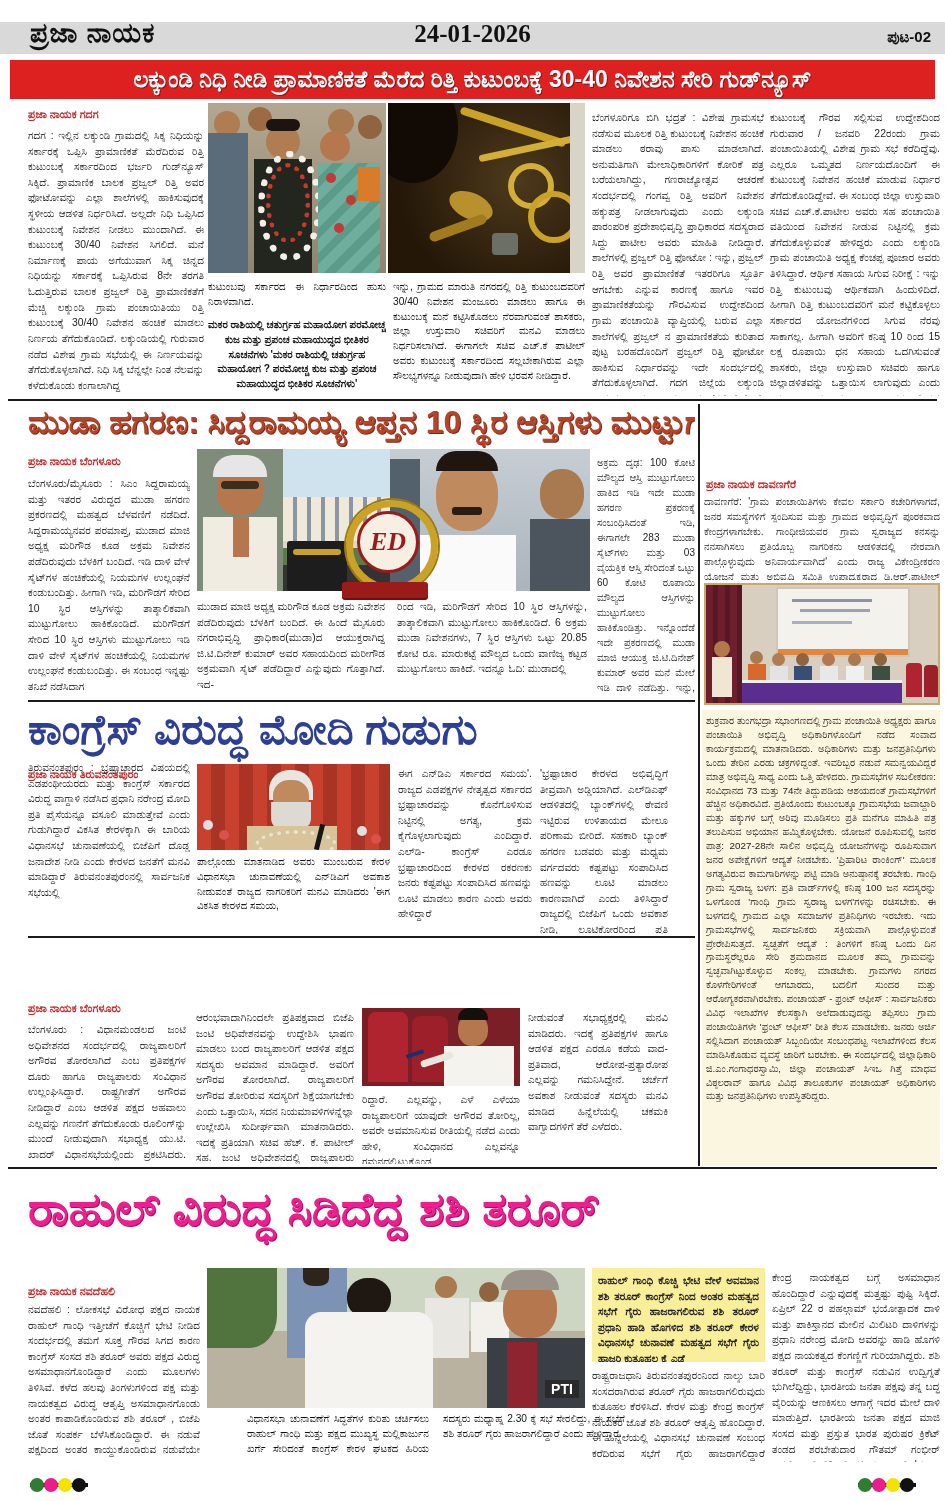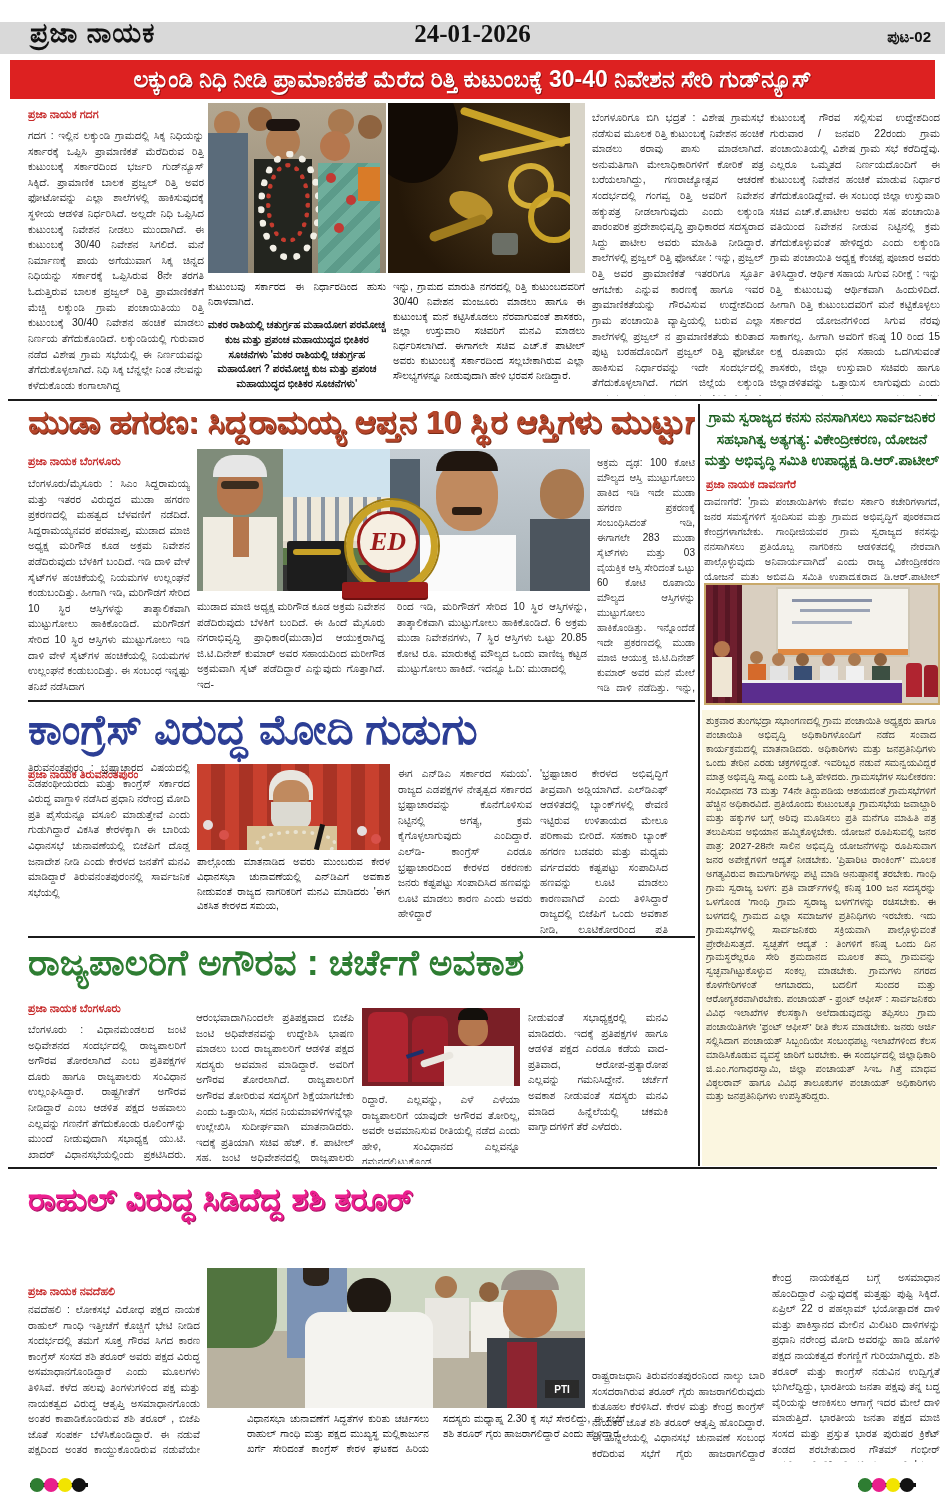--- a/index.html
+++ b/index.html
@@ -23,21 +23,21 @@
   .ph div{position:absolute;}
   .h-muda{position:absolute;left:28px;top:404px;width:667px;height:46px;overflow:hidden;
           font-size:32px;font-weight:bold;color:#b5452a;white-space:nowrap;text-shadow:1px 1px 0 #7a2b17;}
   .h-gram{position:absolute;left:704px;top:407px;width:236px;height:66px;overflow:hidden;text-align:center;
           font-size:14px;line-height:1.55;font-weight:bold;color:#1c5e20;}
   .h-modi{position:absolute;left:28px;top:706px;width:667px;height:58px;overflow:hidden;
           font-size:42px;font-weight:bold;color:#2c3e95;white-space:nowrap;}
   .h-gov{position:absolute;left:28px;top:942px;width:667px;height:52px;overflow:hidden;
          font-size:36px;font-weight:bold;color:#2e7d32;white-space:nowrap;}
   .h-tharoor{position:absolute;left:28px;top:1182px;width:900px;height:76px;overflow:hidden;
-         font-size:31px;font-weight:bold;color:#ec1f8f;white-space:nowrap;text-shadow:1px 1px 0 #a3125f;}
+         font-size:46px;font-weight:bold;color:#ec1f8f;white-space:nowrap;text-shadow:1px 1px 0 #a3125f;}
   .ybox{position:absolute;left:592px;top:1268px;width:173px;height:94px;background:#f9ee9a;
         font-size:10.4px;font-weight:bold;line-height:1.5;color:#222;padding:5px 6px;box-sizing:border-box;overflow:hidden;text-align:justify;}
   .marks{position:absolute;width:58px;height:14px;}
   .marks .bar{position:absolute;left:0;top:5px;width:58px;height:4px;background:#111;}
   .marks .d{position:absolute;top:0;width:14px;height:14px;border-radius:50%;}
   .emblem{position:absolute;left:338px;top:498px;width:98px;height:108px;z-index:5;}
   .emblem .wreath{position:absolute;left:8px;top:2px;width:78px;height:78px;border-radius:50%;
                   border:7px solid #c9a227;box-shadow:0 0 0 2px #9c7a12;}
   .emblem .inner{position:absolute;left:19px;top:13px;width:56px;height:56px;border-radius:50%;
                  background:#f6efe2;border:3px solid #9b1b1b;display:flex;align-items:center;justify-content:center;}
@@ -135,21 +135,20 @@
         <span class="ed">ED</span>
       </div>
     <div class="ribbon"></div>
   </div>
 
   <div class="bt" style="left:197px;top:599px;width:188px;height:96px;">ಮುಡಾದ ಮಾಜಿ ಅಧ್ಯಕ್ಷ ಮರಿಗೌಡ ಕೂಡ ಅಕ್ರಮ ನಿವೇಶನ ಪಡೆದಿರುವುದು ಬೆಳಕಿಗೆ ಬಂದಿದೆ. ಈ ಹಿಂದೆ ಮೈಸೂರು ನಗರಾಭಿವೃದ್ಧಿ ಪ್ರಾಧಿಕಾರ(ಮುಡಾ)ದ ಆಯುಕ್ತರಾಗಿದ್ದ ಜಿ.ಟಿ.ದಿನೇಶ್ ಕುಮಾರ್ ಅವರ ಸಹಾಯದಿಂದ ಮರೀಗೌಡ ಅಕ್ರಮವಾಗಿ ಸೈಟ್ ಪಡೆದಿದ್ದಾರೆ ಎನ್ನುವುದು ಗೊತ್ತಾಗಿದೆ. ಇದ-</div>
   <div class="bt" style="left:397px;top:599px;width:190px;height:96px;">ರಿಂದ ಇಡಿ, ಮರಿಗೌಡಗೆ ಸೇರಿದ 10 ಸ್ಥಿರ ಆಸ್ತಿಗಳನ್ನು, ತಾತ್ಕಾಲಿಕವಾಗಿ ಮುಟ್ಟುಗೋಲು ಹಾಕಿಕೊಂಡಿದೆ. 6 ಅಕ್ರಮ ಮುಡಾ ನಿವೇಶನಗಳು, 7 ಸ್ಥಿರ ಆಸ್ತಿಗಳು ಒಟ್ಟು 20.85 ಕೋಟಿ ರೂ. ಮಾರುಕಟ್ಟೆ ಮೌಲ್ಯದ ಒಂದು ವಾಣಿಜ್ಯ ಕಟ್ಟಡ ಮುಟ್ಟುಗೋಲು ಹಾಕಿದೆ. ಇದನ್ನೂ ಓದಿ: ಮುಡಾದಲ್ಲಿ</div>
   <div class="bt" style="left:597px;top:455px;width:98px;height:240px;font-size:10px;">ಅಕ್ರಮ ದೃಢ: 100 ಕೋಟಿ ಮೌಲ್ಯದ ಆಸ್ತಿ ಮುಟ್ಟುಗೋಲು ಹಾಕಿದ ಇಡಿ ಇದೇ ಮುಡಾ ಹಗರಣ ಪ್ರಕರಣಕ್ಕೆ ಸಂಬಂಧಿಸಿದಂತೆ ಇಡಿ, ಈಗಾಗಲೇ 283 ಮುಡಾ ಸೈಟ್‌ಗಳು ಮತ್ತು 03 ವೈಯಕ್ತಿಕ ಆಸ್ತಿ ಸೇರಿದಂತೆ ಒಟ್ಟು 60 ಕೋಟಿ ರೂಪಾಯಿ ಮೌಲ್ಯದ ಆಸ್ತಿಗಳನ್ನು ಮುಟ್ಟುಗೋಲು ಹಾಕಿಕೊಂಡಿತ್ತು. ಇನ್ನೊಂದೆಡೆ ಇದೇ ಪ್ರಕರಣದಲ್ಲಿ ಮುಡಾ ಮಾಜಿ ಆಯುಕ್ತ ಜಿ.ಟಿ.ದಿನೇಶ್ ಕುಮಾರ್ ಅವರ ಮನೆ ಮೇಲೆ ಇಡಿ ದಾಳಿ ನಡೆದಿತ್ತು. ಇನ್ನು, ಸಿದ್ದರಾಮಯ್ಯ ಅವರ ಪತ್ನಿ ವೈಟ್ಫೀಲ್ಡ್ ನಿವೇಶನ ಜಮೀನು ವಾಪಸ್ ಕೊಟ್ಟಿರುವ ಹಿನ್ನೆಲೆಯಲ್ಲಿ ಲೋಕಾಯುಕ್ತ ಸಡಿಲಿಕೆಯ ಪ್ರಶ್ನೆ ಸ್ವಯಂಪ್ರೇರಿತ ಪ್ರಕರಣ ಮುಂದುವರಿಯಲಿದೆ ಎಂದು ಇಡಿ ಮೂಲಗಳು ಹೇಳಿವೆ. ಒಟ್ಟಾರೆ ಚುನಾವಣೆ ಹೊಸ್ತಿಲಲ್ಲಿ ಮುಡಾ ಪ್ರಕರಣ ಮತ್ತೆ ಸದ್ದು ಮಾಡುತ್ತಿದ್ದು ಜನವರಿ 28ಕ್ಕೆ ಆದೇಶ ಕಾಯ್ದಿರಿಸಿದೆ.</div>
 
   <div class="rule-v" style="left:698px;top:404px;height:762px;"></div>
-  <div class="h-gram">ಗ್ರಾಮ ಸ್ವರಾಜ್ಯದ ಕನಸು ನನಸಾಗಿಸಲು ಸಾರ್ವಜನಿಕರ ಸಹಭಾಗಿತ್ವ ಅತ್ಯಗತ್ಯ: ವಿಕೇಂದ್ರೀಕರಣ, ಯೋಜನೆ ಮತ್ತು ಅಭಿವೃದ್ಧಿ ಸಮಿತಿ ಉಪಾಧ್ಯಕ್ಷ ಡಿ.ಆರ್.ಪಾಟೀಲ್</div>
   <div class="byline" style="left:706px;top:478px;">ಪ್ರಜಾ ನಾಯಕ ದಾವಣಗೆರೆ</div>
   <div class="bt" style="left:704px;top:494px;width:236px;height:86px;font-size:10px;">ದಾವಣಗೆರೆ: 'ಗ್ರಾಮ ಪಂಚಾಯಿತಿಗಳು ಕೇವಲ ಸರ್ಕಾರಿ ಕಚೇರಿಗಳಾಗದೆ, ಜನರ ಸಮಸ್ಯೆಗಳಿಗೆ ಸ್ಪಂದಿಸುವ ಮತ್ತು ಗ್ರಾಮದ ಅಭಿವೃದ್ಧಿಗೆ ಪೂರಕವಾದ ಕೇಂದ್ರಗಳಾಗಬೇಕು. ಗಾಂಧೀಜಿಯವರ ಗ್ರಾಮ ಸ್ವರಾಜ್ಯದ ಕನಸನ್ನು ನನಸಾಗಿಸಲು ಪ್ರತಿಯೊಬ್ಬ ನಾಗರಿಕನು ಆಡಳಿತದಲ್ಲಿ ನೇರವಾಗಿ ಪಾಲ್ಗೊಳ್ಳುವುದು ಅನಿವಾರ್ಯವಾಗಿದೆ' ಎಂದು ರಾಜ್ಯ ವಿಕೇಂದ್ರೀಕರಣ ಯೋಜನೆ ಮತ್ತು ಅಭಿವೃದ್ಧಿ ಸಮಿತಿ ಉಪಾಧ್ಯಕ್ಷರಾದ ಡಿ.ಆರ್.ಪಾಟೀಲ್ ಅಭಿಪ್ರಾಯಪಟ್ಟರು.</div>
 
   <div class="ph" style="left:704px;top:583px;width:236px;height:122px;background:#d9cfc0;border:2px solid #c9a96a;box-sizing:border-box;">
     <div style="left:0;top:0;width:36px;height:118px;background:repeating-linear-gradient(90deg,#6e1f2e 0 7px,#571724 7px 12px);"></div>
     <div style="left:72px;top:4px;width:130px;height:66px;background:#f4f2ec;box-shadow:0 0 0 2px #cfc7b5;">
       <div style="left:14px;top:10px;width:80px;height:3px;background:#8a93a8;"></div>
       <div style="left:22px;top:20px;width:70px;height:3px;background:#9aa3b5;"></div>
       <div style="left:14px;top:32px;width:60px;height:3px;background:#a8b0bf;"></div>
       <div style="left:0;bottom:0;width:130px;height:6px;background:#e08840;"></div>
@@ -194,21 +193,20 @@
     <div style="left:160px;top:62px;width:10px;height:10px;border-radius:50%;background:#e4dede;"></div>
     <div style="left:174px;top:70px;width:10px;height:10px;border-radius:50%;background:#d8514a;"></div>
   </div>
   <div class="cap" style="left:197px;top:855px;width:193px;height:80px;">ಪಾಲ್ಗೊಂಡು ಮಾತನಾಡಿದ ಅವರು ಮುಂಬರುವ ಕೇರಳ ವಿಧಾನಸಭಾ ಚುನಾವಣೆಯಲ್ಲಿ ಎನ್‌ಡಿಎಗೆ ಅವಕಾಶ ನೀಡುವಂತೆ ರಾಜ್ಯದ ನಾಗರಿಕರಿಗೆ ಮನವಿ ಮಾಡಿದರು 'ಈಗ ವಿಕಸಿತ ಕೇರಳದ ಸಮಯ,</div>
 
   <div class="bt" style="left:398px;top:766px;width:134px;height:168px;">ಈಗ ಎನ್‌ಡಿಎ ಸರ್ಕಾರದ ಸಮಯ'. ರಾಜ್ಯದ ಎಡಪಕ್ಷಗಳ ನೇತೃತ್ವದ ಸರ್ಕಾರದ ಭ್ರಷ್ಟಾಚಾರವನ್ನು ಕೊನೆಗೊಳಿಸುವ ನಿಟ್ಟಿನಲ್ಲಿ ಅಗತ್ಯ, ಕ್ರಮ ಕೈಗೊಳ್ಳಲಾಗುವುದು ಎಂದಿದ್ದಾರೆ. ಎಲ್‌ಡಿ- ಕಾಂಗ್ರೆಸ್ ಎರಡೂ ಭ್ರಷ್ಟಾಚಾರದಿಂದ ಕೇರಳದ ರಕರಣಕು ಜನರು ಕಷ್ಟಪಟ್ಟು ಸಂಪಾದಿಸಿದ ಹಣವನ್ನು ಲೂಟಿ ಮಾಡಲು ಕಾರಣ ಎಂದು ಅವರು ಹೇಳಿದ್ದಾರೆ</div>
   <div class="bt" style="left:540px;top:766px;width:128px;height:168px;">'ಭ್ರಷ್ಟಾಚಾರ ಕೇರಳದ ಅಭಿವೃದ್ಧಿಗೆ ತೀವ್ರವಾಗಿ ಅಡ್ಡಿಯಾಗಿದೆ. ಎಲ್‌ಡಿಎಫ್ ಆಡಳಿತದಲ್ಲಿ ಬ್ಯಾಂಕ್‌ಗಳಲ್ಲಿ ಠೇವಣಿ ಇಟ್ಟಿರುವ ಉಳಿತಾಯದ ಮೇಲೂ ಪರಿಣಾಮ ಬೀರಿದೆ. ಸಹಕಾರಿ ಬ್ಯಾಂಕ್ ಹಗರಣ ಬಡವರು ಮತ್ತು ಮಧ್ಯಮ ವರ್ಗದವರು ಕಷ್ಟಪಟ್ಟು ಸಂಪಾದಿಸಿದ ಹಣವನ್ನು ಲೂಟಿ ಮಾಡಲು ಕಾರಣವಾಗಿದೆ ಎಂದು ತಿಳಿಸಿದ್ದಾರೆ ರಾಜ್ಯದಲ್ಲಿ ಬಿಜೆಪಿಗೆ ಒಂದು ಅವಕಾಶ ನೀಡಿ, ಲೂಟಿಕೋರರಿಂದ ಪ್ರತಿ ರೂಪಾಯಿಯನ್ನು ಹಿಂದಕ್ಕೆ ಪಡೆಯುವುದನ್ನು ನಾವು ಖಚಿತಪಡಿಸಿಕೊಳ್ಳುತ್ತೇವೆ' ಎಂದು ತಿಳಿಸಿದ್ದಾರೆ</div>
 
   <div class="rule-h" style="left:28px;top:936px;width:667px;"></div>
 
-  <div class="h-gov">ರಾಜ್ಯಪಾಲರಿಗೆ ಅಗೌರವ : ಚರ್ಚೆಗೆ ಅವಕಾಶ</div>
   <div class="byline" style="left:28px;top:1002px;">ಪ್ರಜಾ ನಾಯಕ ಬೆಂಗಳೂರು</div>
   <div class="bt" style="left:28px;top:1022px;width:158px;height:142px;">ಬೆಂಗಳೂರು : ವಿಧಾನಮಂಡಲದ ಜಂಟಿ ಅಧಿವೇಶನದ ಸಂದರ್ಭದಲ್ಲಿ ರಾಜ್ಯಪಾಲರಿಗೆ ಅಗೌರವ ತೋರಲಾಗಿದೆ ಎಂಬ ಪ್ರತಿಪಕ್ಷಗಳ ದೂರು ಹಾಗೂ ರಾಜ್ಯಪಾಲರು ಸಂವಿಧಾನ ಉಲ್ಲಂಘಿಸಿದ್ದಾರೆ. ರಾಷ್ಟ್ರಗೀತೆಗೆ ಅಗೌರವ ನೀಡಿದ್ದಾರೆ ಎಂಬ ಆಡಳಿತ ಪಕ್ಷದ ಅಹವಾಲು ಎಲ್ಲವನ್ನು ಗಣನೆಗೆ ತೆಗೆದುಕೊಂಡು ರೂಲಿಂಗ್‌ನ್ನು ಮುಂದೆ ನೀಡುವುದಾಗಿ ಸಭಾಧ್ಯಕ್ಷ ಯು.ಟಿ. ಖಾದರ್ ವಿಧಾನಸಭೆಯಲ್ಲಿಂದು ಪ್ರಕಟಿಸಿದರು. ಇಂದು ಬೆಳಗ್ಗೆ ಸದನ</div>
   <div class="bt" style="left:196px;top:1010px;width:158px;height:154px;">ಆರಂಭವಾದಾಗಿನಿಂದಲೇ ಪ್ರತಿಪಕ್ಷವಾದ ಬಿಜೆಪಿ ಜಂಟಿ ಅಧಿವೇಶನವನ್ನು ಉದ್ದೇಶಿಸಿ ಭಾಷಣ ಮಾಡಲು ಬಂದ ರಾಜ್ಯಪಾಲರಿಗೆ ಆಡಳಿತ ಪಕ್ಷದ ಸದಸ್ಯರು ಅವಮಾನ ಮಾಡಿದ್ದಾರೆ. ಅವರಿಗೆ ಅಗೌರವ ತೋರಲಾಗಿದೆ. ರಾಜ್ಯಪಾಲರಿಗೆ ಅಗೌರವ ತೋರಿರುವ ಸದಸ್ಯರಿಗೆ ಶಿಕ್ಷೆಯಾಗಬೇಕು ಎಂದು ಒತ್ತಾಯಿಸಿ, ಸದನ ನಿಯಮಾವಳಿಗಳನ್ನೆಲ್ಲಾ ಉಲ್ಲೇಖಿಸಿ ಸುದೀರ್ಘವಾಗಿ ಮಾತನಾಡಿದರು. ಇದಕ್ಕೆ ಪ್ರತಿಯಾಗಿ ಸಚಿವ ಹೆಚ್. ಕೆ. ಪಾಟೀಲ್ ಸಹ. ಜಂಟಿ ಅಧಿವೇಶನದಲ್ಲಿ ರಾಜ್ಯಪಾಲರು ಯಾವ ರೀತಿ ಸಂವಿಧಾನ ಉಲ್ಲಂಘಿಸಿದ್ದಾರೆ. ಸಂವಿಧಾನಕ್ಕೆ ಅನುಗುಣವಾಗಿ ಅವರು ನಡೆದುಕೊಂಡಿಲ್ಲ. ರಾಷ್ಟ್ರಗೀತೆಗೆ ಅವಮಾನ ತೋ-</div>
 
   <div class="ph" style="left:362px;top:1008px;width:158px;height:78px;background:#7a1f26;">
     <div style="left:6px;top:4px;width:40px;height:70px;background:#b02430;border-radius:8px 8px 0 0;"></div>
     <div style="left:50px;top:8px;width:36px;height:66px;background:#9c1f2a;border-radius:8px 8px 0 0;"></div>
     <div style="left:96px;top:6px;width:30px;height:32px;border-radius:46%;background:#b5774e;"></div>
     <div style="left:96px;top:0px;width:30px;height:12px;border-radius:10px 10px 0 0;background:#14100c;"></div>
     <div style="left:82px;top:38px;width:70px;height:40px;background:#f5f3ee;"></div>
@@ -231,26 +229,27 @@
     <div style="left:228px;top:8px;width:22px;height:22px;border-radius:50%;background:#a97950;"></div>
     <div style="left:218px;top:30px;width:44px;height:60px;background:#e9e7e1;"></div>
     <div style="left:272px;top:14px;width:20px;height:20px;border-radius:50%;background:#8f6440;"></div>
     <div style="left:264px;top:34px;width:38px;height:50px;background:#f2f0ea;"></div>
     <div style="left:140px;top:10px;width:44px;height:40px;border-radius:46%;background:#1f1812;"></div>
     <div style="left:98px;top:44px;width:128px;height:96px;border-radius:16px 16px 0 0;background:#f4f3ef;"></div>
     <div style="left:296px;top:12px;width:54px;height:58px;border-radius:46%;background:#b5774e;"></div>
     <div style="left:294px;top:2px;width:58px;height:20px;border-radius:20px 20px 0 0;background:#9b938a;"></div>
     <div style="left:280px;top:70px;width:98px;height:70px;background:#3a3f46;"></div>
     <div style="left:300px;top:74px;width:30px;height:66px;background:#8e2430;"></div>
-    <div style="left:338px;top:112px;width:34px;height:18px;background:#2a2a2a;color:#fff;font-size:10px;font-weight:bold;display:flex;align-items:center;justify-content:center;font-family:'Liberation Sans',sans-serif;">
+    <div style="left:338px;top:112px;width:34px;height:18px;background:#2a2a2a;color:#fff;font-size:14px;font-weight:bold;display:flex;align-items:center;justify-content:center;font-family:'Liberation Sans',sans-serif;">
         <span style="position:static;">PTI</span>
       </div>
   </div>
   <div class="cap" style="left:207px;top:1412px;width:378px;height:50px;column-count:2;column-gap:14px;margin-left:40px;">ವಿಧಾನಸಭಾ ಚುನಾವಣೆಗೆ ಸಿದ್ಧತೆಗಳ ಕುರಿತು ಚರ್ಚಿಸಲು ರಾಹುಲ್ ಗಾಂಧಿ ಮತ್ತು ಪಕ್ಷದ ಮುಖ್ಯಸ್ಥ ಮಲ್ಲಿಕಾರ್ಜುನ ಖರ್ಗೆ ಸೇರಿದಂತೆ ಕಾಂಗ್ರೆಸ್ ಕೇರಳ ಘಟಕದ ಹಿರಿಯ ಸದಸ್ಯರು ಮಧ್ಯಾಹ್ನ 2.30 ಕ್ಕೆ ಸಭೆ ಸೇರಲಿದ್ದು, ಈ ಸಭೆಗೆ ಶಶಿ ತರೂರ್ ಗೈರು ಹಾಜರಾಗಲಿದ್ದಾರೆ ಎಂದು ಹೇಳಿದ್ದಾರೆ.</div>
 
+  <div class="ybox">ರಾಹುಲ್ ಗಾಂಧಿ ಕೊಚ್ಚಿ ಭೇಟಿ ವೇಳೆ ಅವಮಾನ ಶಶಿ ತರೂರ್ ಕಾಂಗ್ರೆಸ್ ನಿಂದ ಅಂತರ ಮಹತ್ವದ ಸಭೆಗೆ ಗೈರು ಹಾಜರಾಗಲಿರುವ ಶಶಿ ತರೂರ್ ಪ್ರಧಾನಿ ಹಾಡಿ ಹೊಗಳಿದ ಶಶಿ ತರೂರ್ ಕೇರಳ ವಿಧಾನಸಭೆ ಚುನಾವಣೆ ಮಹತ್ವದ ಸಭೆಗೆ ಗೈರು ಹಾಜರಿ ಕುತೂಹಲ ಕೈ ಎಡೆ</div>
   <div class="bt" style="left:592px;top:1368px;width:173px;height:94px;">ರಾಷ್ಟ್ರರಾಜಧಾನಿ ತಿರುವನಂತಪುರಂನಿಂದ ನಾಲ್ಕು ಬಾರಿ ಸಂಸದರಾಗಿರುವ ತರೂರ್ ಗೈರು ಹಾಜರಾಗಲಿರುವುದು ಕುತೂಹಲ ಕೆರಳಿಸಿದೆ. ಕೇರಳ ಮತ್ತು ಕೇಂದ್ರ ಕಾಂಗ್ರೆಸ್ ನಾಯಕರ ಜೊತೆ ಶಶಿ ತರೂರ್ ಆತೃಪ್ತಿ ಹೊಂದಿದ್ದಾರೆ. ಈ ಹಿನ್ನೆಲೆಯಲ್ಲಿ ವಿಧಾನಸಭೆ ಚುನಾವಣೆ ಸಂಬಂಧ ಕರೆದಿರುವ ಸಭೆಗೆ ಗೈರು ಹಾಜರಾಗಲಿದ್ದಾರೆ ಎನ್ನಲಾಗಿದೆ. ರಾಜತಾಂತ್ರಿಕರಾಗಿರುವ ಶಶಿ ತರೂರ್, ಪ್ರಧಾನಿ ಮತ್ತು ಆಡಳಿತಾರೂಢ ಬಿಜೆಪಿಯನ್ನು ಹೊಗಳಿದಂತೆ ಕಾಣುವ ಕಾಮೆಂಟ್‌ಗಳ ನಂತರ ಕಾಂಗ್ರೆಸ್‌ನ</div>
   <div class="bt" style="left:772px;top:1270px;width:168px;height:192px;">ಕೇಂದ್ರ ನಾಯಕತ್ವದ ಬಗ್ಗೆ ಅಸಮಾಧಾನ ಹೊಂದಿದ್ದಾರೆ ಎನ್ನುವುದಕ್ಕೆ ಮತ್ತಷ್ಟು ಪುಷ್ಟಿ ಸಿಕ್ಕಿದೆ. ಏಪ್ರಿಲ್ 22 ರ ಪಹಲ್ಗಾಮ್ ಭಯೋತ್ಪಾದಕ ದಾಳಿ ಮತ್ತು ಪಾಕಿಸ್ತಾನದ ಮೇಲಿನ ಮಿಲಿಟರಿ ದಾಳಿಗಳನ್ನು ಪ್ರಧಾನಿ ನರೇಂದ್ರ ಮೋದಿ ಅವರನ್ನು ಹಾಡಿ ಹೊಗಳಿ ಪಕ್ಷದ ನಾಯಕತ್ವದ ಕೆಂಗಣ್ಣಿಗೆ ಗುರಿಯಾಗಿದ್ದರು. ಶಶಿ ತರೂರ್ ಮತ್ತು ಕಾಂಗ್ರೆಸ್ ನಡುವಿನ ಉದ್ವಿಗ್ನತೆ ಭುಗಿಲೆದ್ದಿದ್ದು, ಭಾರತೀಯ ಜನತಾ ಪಕ್ಷವು ತನ್ನ ಬದ್ಧ ವೈರಿಯನ್ನು ಆಣಕಿಸಲು ಆಗಾಗ್ಗೆ ಇದರ ಮೇಲೆ ದಾಳಿ ಮಾಡುತ್ತಿದೆ. ಭಾರತೀಯ ಜನತಾ ಪಕ್ಷದ ಮಾಜಿ ಸಂಸದ ಮತ್ತು ಪ್ರಸ್ತುತ ಭಾರತ ಪುರುಷರ ಕ್ರಿಕೆಟ್ ತಂಡದ ಶರಬೇತುದಾರ ಗೌತಮ್ ಗಂಭೀರ್ ಅವರೊಂದಿಗೆ ಸೆಲ್ಫಿ ಪೋಸ್ಟ್ ಮಾಡಿದ್ದಾರೆ. 'ಪ್ರಧಾನಿ ನರೇಂದ್ರ ಮೋದಿ ಅವರನ್ನು ಹಾಡಿಹೊಗಳಿಸಿದ್ದಾರೆ.</div>
 
   <div class="marks" style="left:30px;top:1478px;">
     <div class="bar"></div>
     <div class="d" style="left:0;background:#2e7d32;"></div>
     <div class="d" style="left:14px;background:#e91e8c;"></div>
     <div class="d" style="left:28px;background:#f2e400;"></div>
     <div class="d" style="left:42px;background:#111;"></div>
   </div>

